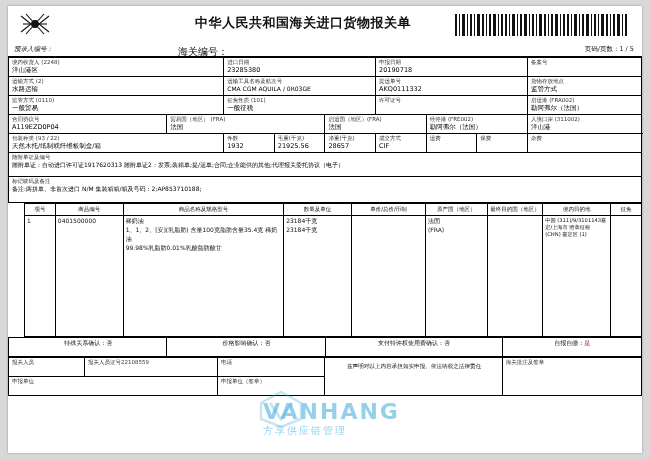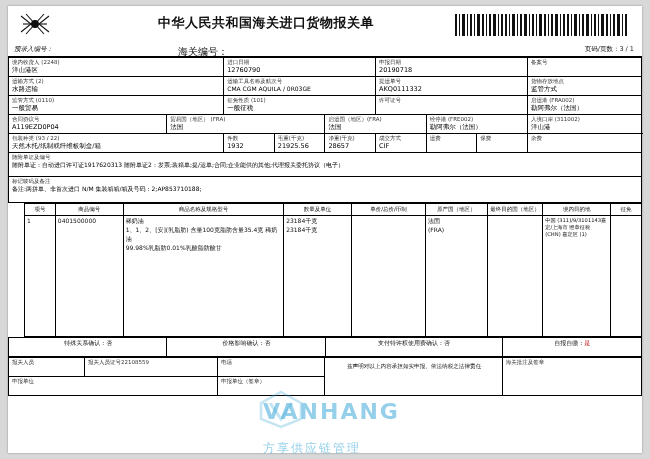--- a/index.html
+++ b/index.html
@@ -15,21 +15,21 @@
     background:#fff;
     box-shadow:0 0 2px rgba(0,0,0,.35);
   }
   
   .hdr{position:relative;height:38px;}
   .logo{
     position:absolute;left:10px;top:6px;width:34px;height:26px;
   }
   .title{
     position:absolute;left:150px;top:8px;width:290px;
-    font-size:13px;font-weight:bold;letter-spacing:.5px;
+    text-align:center;font-size:13px;font-weight:bold;letter-spacing:.5px;
     font-family:"DejaVu Sans","Liberation Sans",sans-serif;
   }
   .barcode{position:absolute;right:12px;top:8px;height:22px;}
   .barcode svg{display:block;}
   
   .toprow{position:relative;height:12px;border-bottom:1px solid #000;}
   .toprow .l{position:absolute;left:6px;top:1px;font-size:6.5px;font-style:italic;}
   .toprow .c{position:absolute;left:170px;top:1px;font-size:10px;}
   .toprow .r{position:absolute;right:8px;top:1px;font-size:6.5px;}
   
@@ -60,21 +60,21 @@
   .goodsbody{height:118px;}
   
   .wm{
     position:absolute;left:255px;top:196px;width:190px;height:60px;
     opacity:.55;pointer-events:none;
   }
   .wm .big{
     font-size:22px;font-weight:bold;color:#3fa9d8;letter-spacing:2px;
     font-family:"DejaVu Sans","Liberation Sans",sans-serif;
   }
-  .wm .sm{font-size:12px;color:#3fa9d8;letter-spacing:2px;margin-top:16px;}
+  .wm .sm{font-size:10px;color:#3fa9d8;letter-spacing:2px;}
   .wmlogo{position:absolute;left:250px;top:186px;opacity:.5;}
   
   .botrow td{height:13px;}
   .sig td{height:40px;font-size:6px;}
 </style>
 </head>
 <body>
 
 <div class="page">
 
@@ -140,21 +140,21 @@
             <rect x="167" y="0" width="1" height="22"></rect>
           <rect x="170" y="0" width="2" height="22"></rect>
         </g>
       </svg>
     </div>
   </div>
 
   <div class="toprow">
     <span class="l">预录入编号：</span>
     <span class="c">海关编号：</span>
-    <span class="r">页码/页数：3 / 1</span>
+    <span class="r">页码/页数：1 / 5</span>
   </div>
 
   <table class="grid">
     <colgroup>
       <col style="width:19%">
         <col style="width:6%">
         <col style="width:9%">
       <col style="width:8%">
         <col style="width:8%">
         <col style="width:8%">
@@ -166,21 +166,21 @@
     </colgroup>
 
     <tbody>
         <tr>
       <td colspan="3">
         <span class="lbl">境内收货人  (2248)</span>
         <span class="val">洋山港区</span>
       </td>
       <td colspan="3">
         <span class="lbl">进口日期</span>
-        <span class="val">12760790</span>
+        <span class="val">23285380</span>
       </td>
       <td colspan="3">
         <span class="lbl">申报日期</span>
         <span class="val">20190718</span>
       </td>
       <td colspan="2">
         <span class="lbl">备案号</span>
         <span class="val"></span>
       </td>
     </tr>

